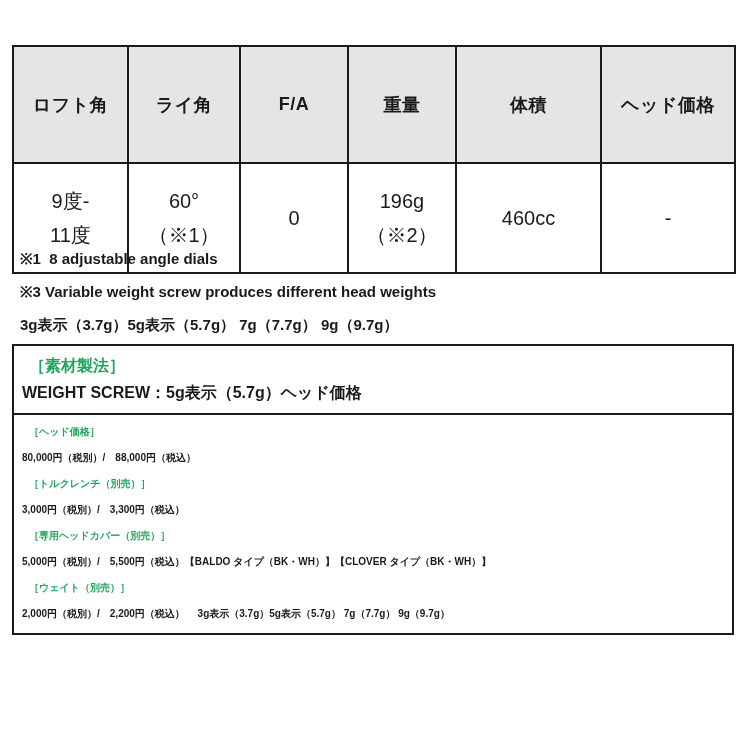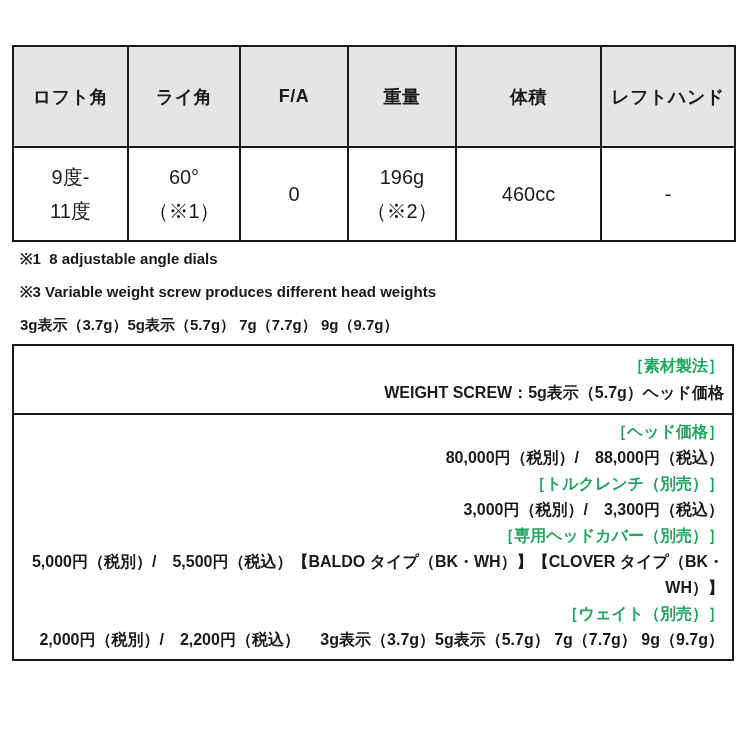--- a/index.html
+++ b/index.html
@@ -29,21 +29,21 @@
     top: 45px;
     width: 722px;
     border-collapse: collapse;
     table-layout: fixed;
   }
   table.spec-table th,
   table.spec-table td {
     border: 2px solid #1a1a1a;
     text-align: center;
     vertical-align: middle;
-    padding: 4px;
+    padding: 12px;
   }
   table.spec-table th {
     background: #e5e5e4;
     font-size: 18px;
     font-weight: 700;
     height: 91px;
     letter-spacing: 0.5px;
   }
   table.spec-table td {
     background: #ffffff;
@@ -74,38 +74,37 @@
   .info-box {
     position: absolute;
     left: 12px;
     top: 344px;
     width: 718px;
     border: 2px solid #1a1a1a;
     background: #ffffff;
   }
   .box-section {
     padding: 6px 8px 7px 8px;
-    text-align: right;
   }
   .material-section {
     border-bottom: 2px solid #1a1a1a;
   }
   .material-section p {
     margin: 0;
     font-size: 16px;
     font-weight: 700;
     line-height: 27px;
     white-space: pre-wrap;
   }
   .price-section {
     padding: 4px 8px 6px 8px;
   }
   .price-section p {
     margin: 0;
-    font-size: 16px;
+    font-size: 10px;
     font-weight: 700;
     line-height: 26px;
     white-space: pre-wrap;
   }
   .green-heading {
     color: #21a55e;
     padding-left: 7px;
   }
 </style>
 </head>
@@ -122,21 +121,21 @@
       <col style="width:145px">
       <col style="width:134px">
     </colgroup>
     <thead>
       <tr>
         <th>ロフト角</th>
         <th>ライ角</th>
         <th>F/A</th>
         <th>重量</th>
         <th>体積</th>
-        <th>レフトハンド</th>
+        <th>ヘッド価格</th>
       </tr>
     </thead>
     <tbody>
       <tr>
         <td>
           <span class="cell-line">9度-</span>
           <span class="cell-line">11度</span>
         </td>
         <td>
           <span class="cell-line">60°</span>

